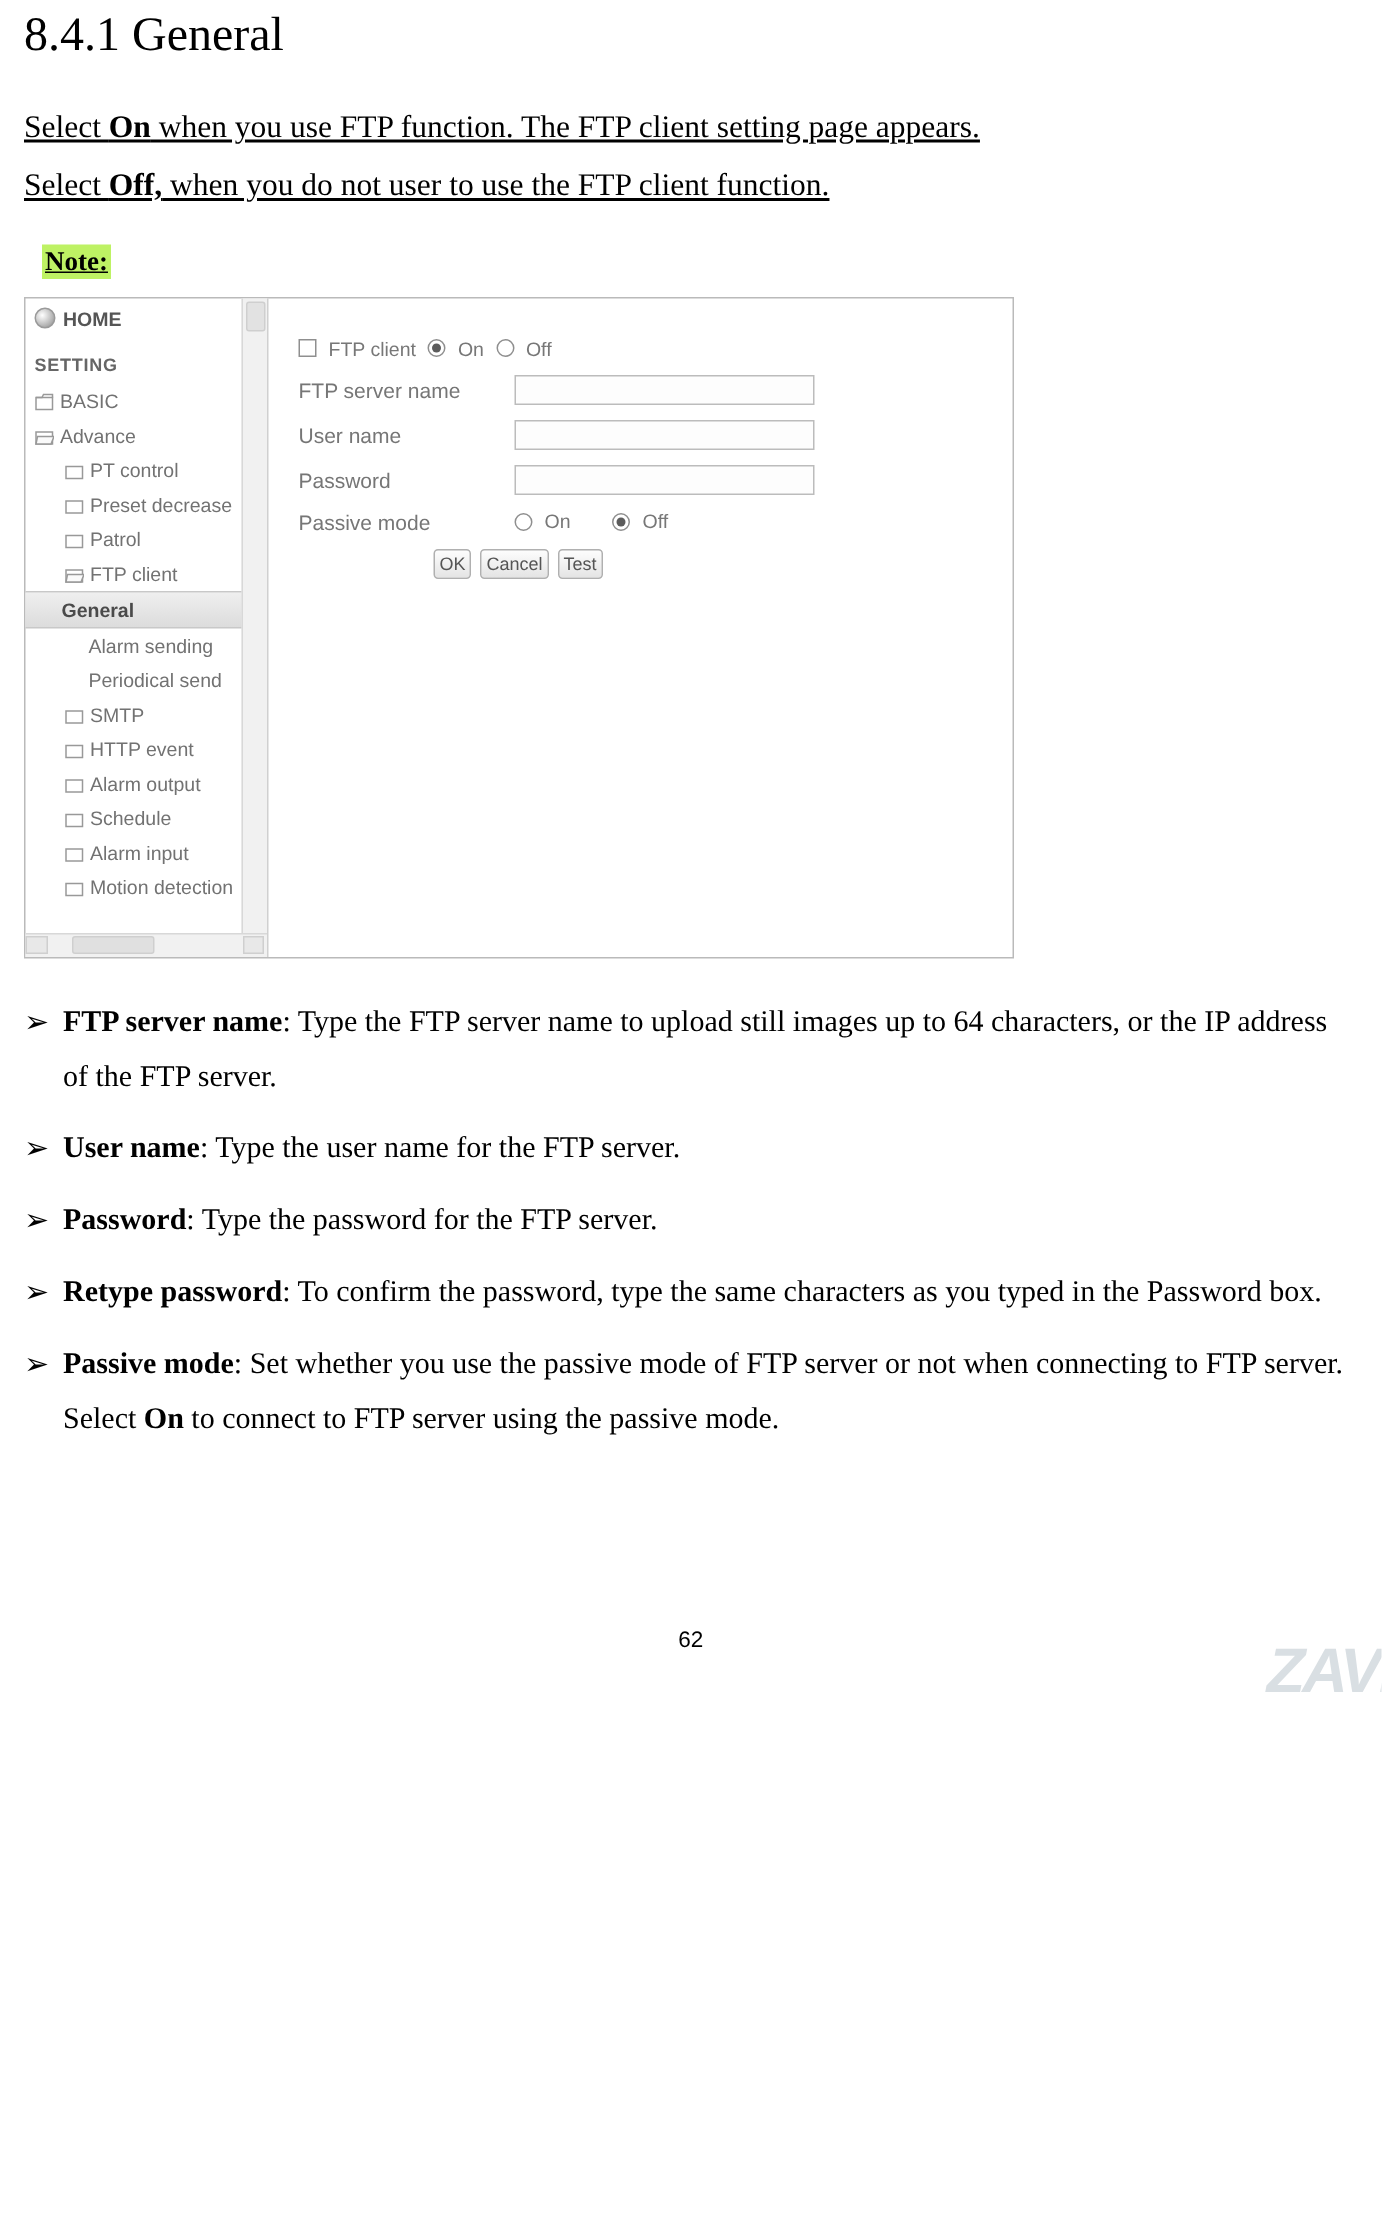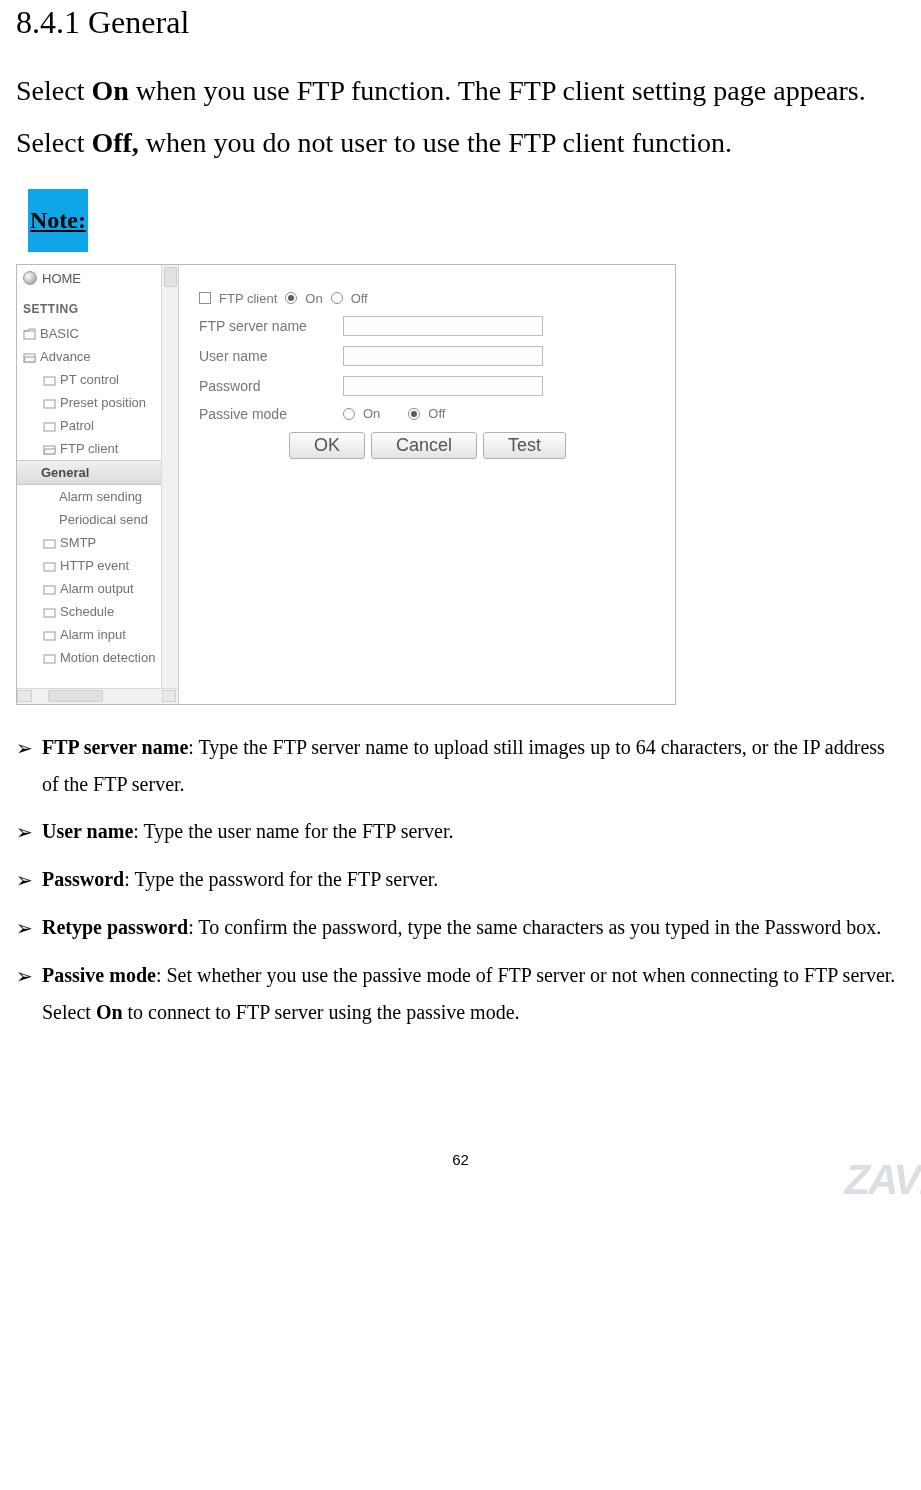--- a/index.html
+++ b/index.html
@@ -10,30 +10,30 @@
       background: #fff;
       padding: 0 16px 40px 16px;
       position: relative;
     }
     .heading {
       font-size: 32px;
       font-weight: normal;
       margin-bottom: 24px;
       margin-top: 4px;
     }
-    .body-text { font-size: 28px; line-height: 1.85; }
+    .body-text { font-size: 21px; line-height: 1.85; text-decoration: underline; }
     .body-text .b { font-weight: bold; }
     .note-block { margin: 20px 0 12px 12px; }
     .note-label {
       display: inline-block;
-      background: #0ea5e9;
+      background: #bef264;
       font-weight: bold;
-      font-size: 24px;
+      font-size: 18px;
       text-decoration: underline;
-      padding: 18px 2px;
+      padding: 1px 2px;
     }
     .note-text {
       font-size: 20px;
       font-weight: bold;
       line-height: 2.1;
       text-align: justify;
       margin-top: 6px;
     }
 
     .screenshot {
@@ -70,21 +70,21 @@
     }
     .scroll-arrow-up, .scroll-arrow-down {
       position: absolute; left: 2px; width: 13px; height: 15px;
       background: #e8e8e8; border: 1px solid #cfcfcf;
     }
     .scroll-arrow-down { bottom: 0; }
 
     .side-home {
       display: flex; align-items: center; gap: 5px;
       padding: 4px 6px 8px 6px;
-      color: #555; font-weight: normal;
+      color: #555; font-weight: bold;
     }
     .globe-icon {
       width: 14px; height: 14px; border-radius: 50%;
       background: radial-gradient(circle at 35% 35%, #fff, #b9b9b9 60%, #8a8a8a);
       border: 1px solid #9a9a9a;
     }
     .side-setting {
       padding: 8px 8px 6px 6px;
       color: #666; font-size: 12px; font-weight: bold;
       letter-spacing: 0.5px;
@@ -135,22 +135,22 @@
     }
     .check-sq {
       width: 12px; height: 12px; border: 1px solid #8f8f8f; background: #fff;
     }
     .txt-input {
       width: 200px; height: 20px;
       border: 1px solid #bcbcbc; background: #fdfdfd;
     }
     .btn-row { margin-left: 90px; margin-top: 2px; display: flex; gap: 6px; }
     .btn {
-      font-family: Arial, sans-serif; font-size: 18px; color: #555;
-      padding: 2px 24px; border: 1px solid #b0b0b0; border-radius: 3px;
+      font-family: Arial, sans-serif; font-size: 12px; color: #555;
+      padding: 2px 3px; border: 1px solid #b0b0b0; border-radius: 3px;
       background: linear-gradient(#fdfdfd,#e4e4e4);
     }
     .small-arrow-right {
       position: absolute; bottom: 2px; left: 145px;
       width: 14px; height: 12px; background: #e8e8e8;
       border: 1px solid #cfcfcf;
     }
 
     .bullets { margin-top: 10px; }
     .bullet-row {
@@ -227,21 +227,21 @@
               </svg>
             </span>
           <span>PT control</span>
         </div>
         <div class="tree-item tree-sub">
           <span class="fold-icon">
               <svg viewBox="0 0 13 13">
                 <rect x="1" y="3" width="11" height="8" fill="none" stroke="#999"></rect>
               </svg>
             </span>
-          <span>Preset position</span>
+          <span>Preset decrease</span>
         </div>
         <div class="tree-item tree-sub">
           <span class="fold-icon">
               <svg viewBox="0 0 13 13">
                 <rect x="1" y="3" width="11" height="8" fill="none" stroke="#999"></rect>
               </svg>
             </span>
           <span>Patrol</span>
         </div>
         <div class="tree-item tree-sub">

